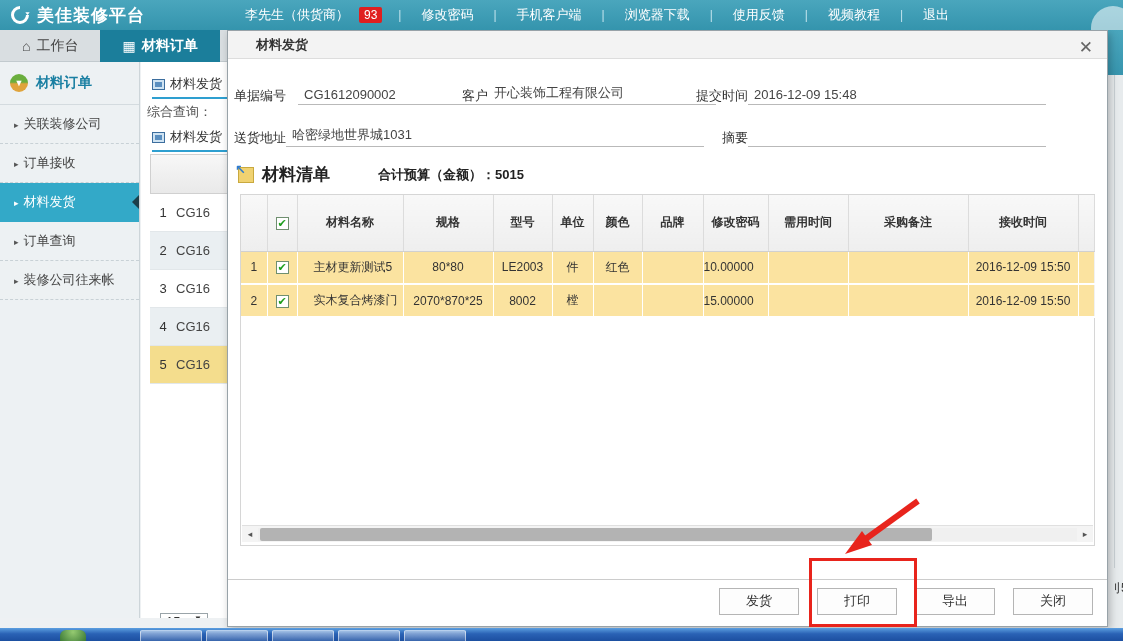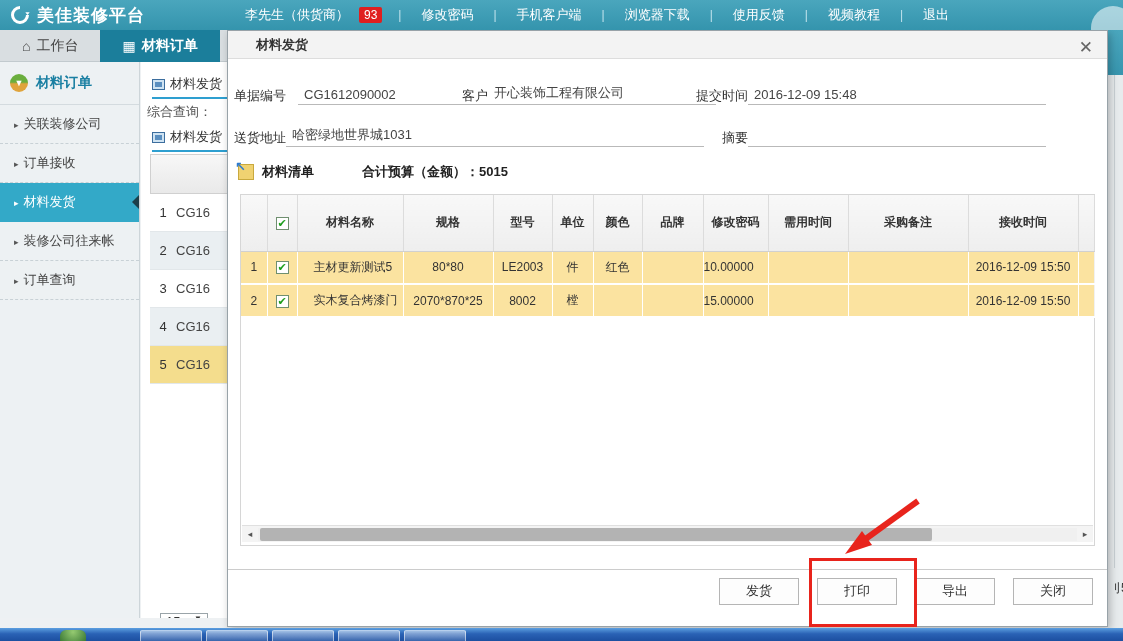--- a/index.html
+++ b/index.html
@@ -76,41 +76,41 @@
   .modal-close { position:absolute; right:14px; top:6px; font-size:17px; color:#666; cursor:pointer; }
 
   .field { position:absolute; display:flex; align-items:flex-end; height:22px; }
   .f-label { font-size:13px; color:#333; white-space:nowrap; }
   .f-label.ra { text-align:right; }
   .f-value { border-bottom:1px solid #b9b9b9; font-size:13px; color:#444; padding:0 4px 2px 6px; white-space:nowrap; overflow:hidden; }
 
   .sec-line { position:absolute; left:10px; top:132px; display:flex; align-items:center; gap:8px; }
   .export-icon { width:16px; height:16px; position:relative; background:#f0d271; border:1px solid #c9a93e; }
   .export-icon span { position:absolute; left:-4px; top:-6px; color:#2e7bd0; font-size:13px; font-weight:bold; }
-  .sec-title { font-weight:bold; font-size:13px; color:#222; margin-right:40px; }
+  .sec-title { font-weight:bold; font-size:17px; color:#222; margin-right:40px; }
   .sec-budget { font-weight:bold; font-size:13px; color:#222; }
 
   .grid-wrap { position:absolute; left:12px; top:163px; width:855px; height:352px; border:1px solid #d6d6d6; background:#fff; }
   table.mat { border-collapse:collapse; table-layout:fixed; width:853px; font-size:12px; }
   table.mat th { height:56px; background:linear-gradient(#f8f8f8,#eeeeee); border-right:1px solid #dcdcdc;
     border-bottom:1px solid #d0d0d0; font-weight:bold; color:#333; text-align:center; }
   table.mat td { height:33px; border-right:1px solid rgba(255,255,255,.65); border-bottom:2px solid #fff;
     background:#fbe3a0; text-align:center; color:#333; white-space:nowrap; overflow:hidden; }
   table.mat td.cname { text-align:left; padding-left:16px; }
   table.mat td.cqty { text-align:left; }
   .cb { display:inline-block; width:13px; height:13px; background:#fff; border:1px solid #6f8f6f;
     line-height:11px; font-size:11px; color:#1e9e1e; text-align:center; cursor:pointer; }
 
   .hscroll { position:absolute; left:1px; bottom:3px; right:1px; height:17px; background:#f4f4f4;
     border-top:1px solid #e0e0e0; display:flex; align-items:center; }
   .hs-arrow { width:16px; text-align:center; font-size:9px; color:#555; cursor:pointer; }
   .hs-track { flex:1; height:13px; background:#f0f0f0; position:relative; }
   .hs-thumb { position:absolute; left:2px; top:0; height:13px; width:82%; background:#b3b3b3; border-radius:2px; cursor:pointer; }
 
-  .modal-foot { position:absolute; left:0; bottom:14px; width:100%; height:43px; border-top:1px solid #ccc;
+  .modal-foot { position:absolute; left:0; bottom:4px; width:100%; height:43px; border-top:1px solid #ccc;
     background:#fff; display:flex; align-items:center; justify-content:flex-end; gap:18px; padding-right:14px; }
   .btn { width:80px; height:27px; background:#fdfdfd; border:1px solid #b5b5b5; font-size:13px; color:#333;
     display:flex; align-items:center; justify-content:center; cursor:pointer; font-family:inherit; }
 
   .red-rect { position:absolute; left:581px; top:527px; width:108px; height:69px;
     border:3px solid #e8241c; z-index:12; pointer-events:none; }
   .red-arrow { position:absolute; left:560px; top:440px; width:190px; height:130px; z-index:12; pointer-events:none; }
 
   
   .taskbar { position:absolute; left:0; top:628px; width:1123px; height:13px;
@@ -169,24 +169,24 @@
   <div class="side-item">
     <span class="blt">▸</span><span>关联装修公司</span>
   </div>
   <div class="side-item">
     <span class="blt">▸</span><span>订单接收</span>
   </div>
   <div class="side-item active">
     <span class="blt">▸</span><span>材料发货</span>
   </div>
   <div class="side-item">
+    <span class="blt">▸</span><span>订单查询</span>
+  </div>
+  <div class="side-item">
     <span class="blt">▸</span><span>装修公司往来帐</span>
-  </div>
-  <div class="side-item">
-    <span class="blt">▸</span><span>订单查询</span>
   </div>
 </div>
 
 <div class="bgpage">
   <div class="bg-tabhead">
     <span class="mini-monitor"></span>
     <span>材料发货</span>
   </div>
   <div class="bg-query">综合查询：</div>
   <div class="bg-sechead">

